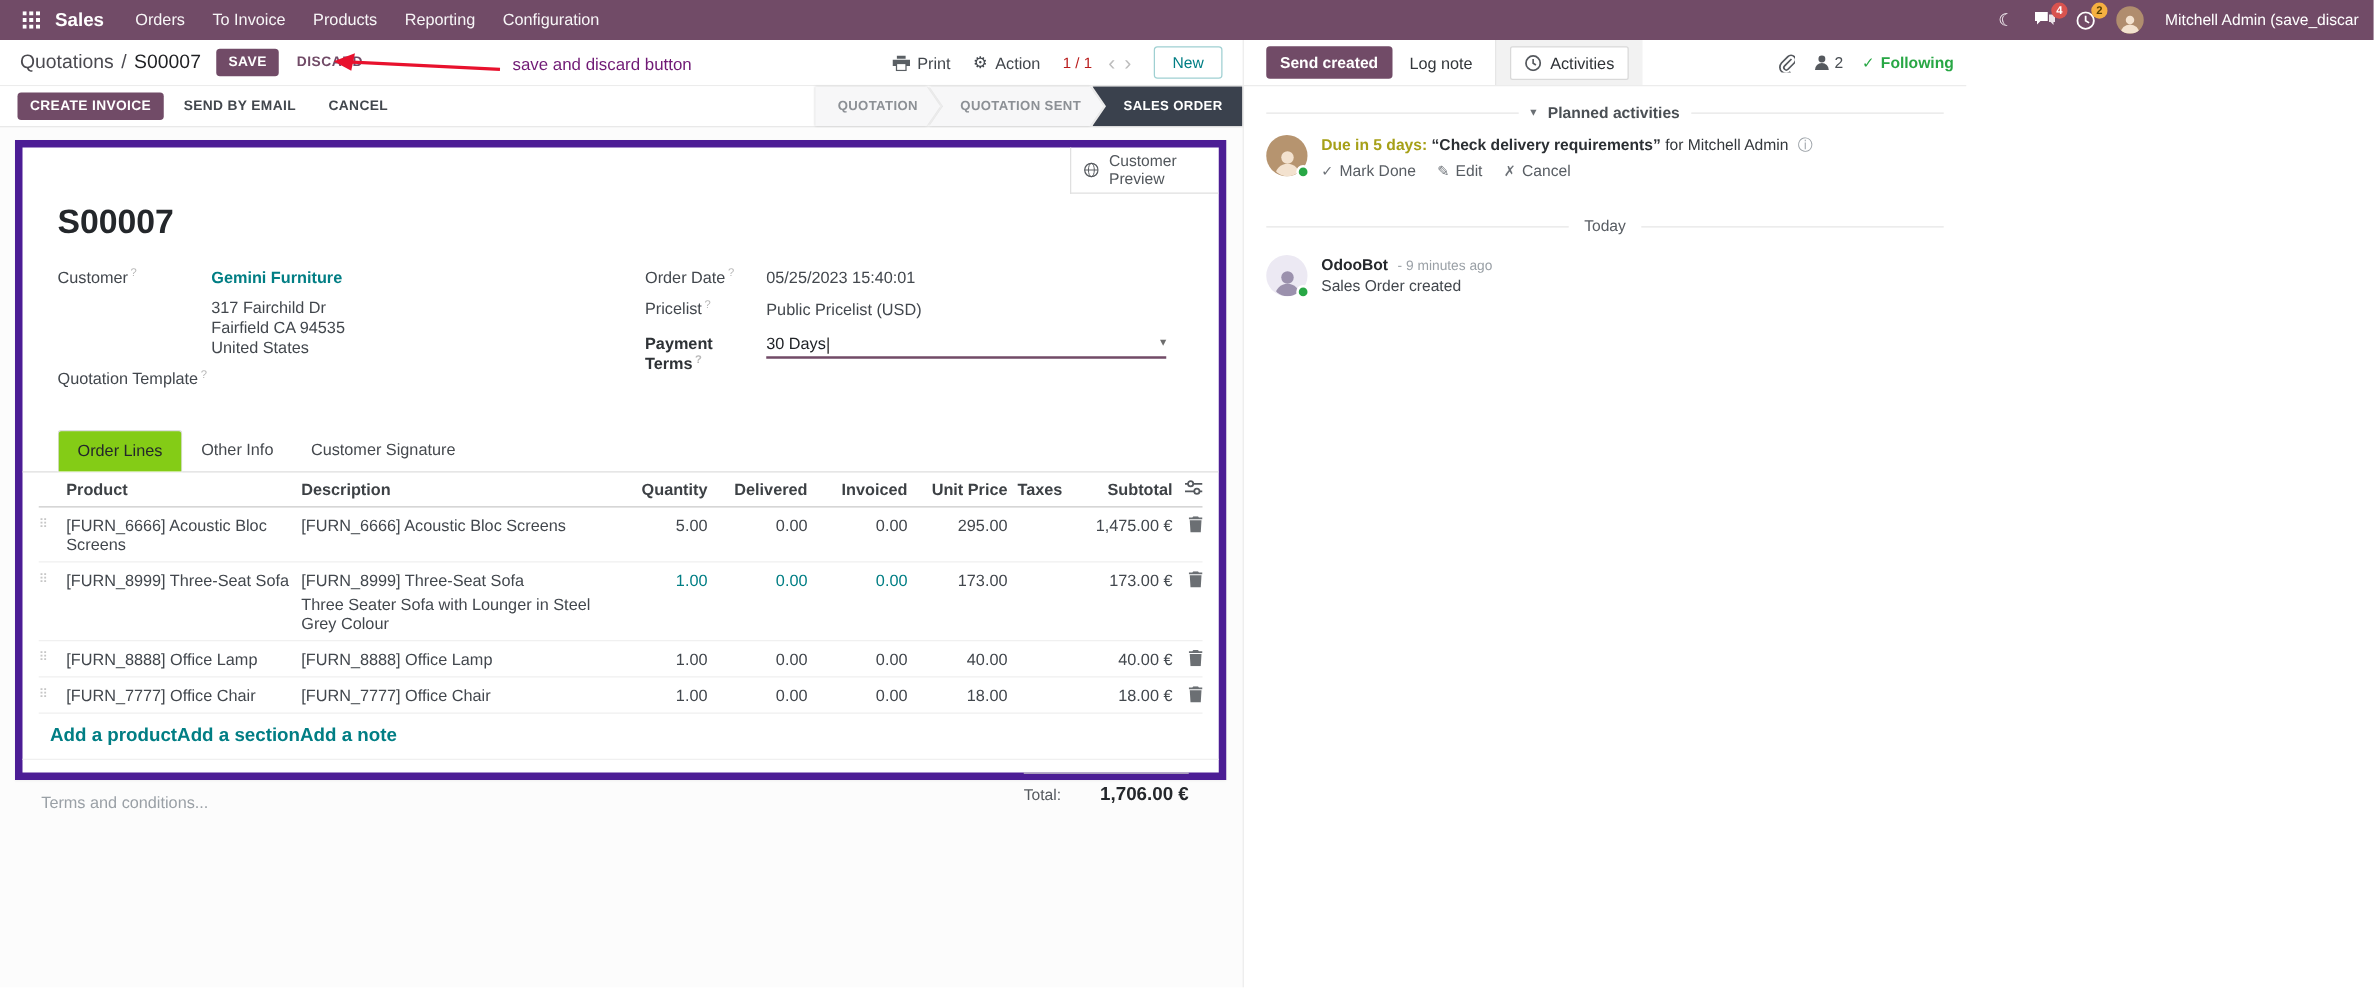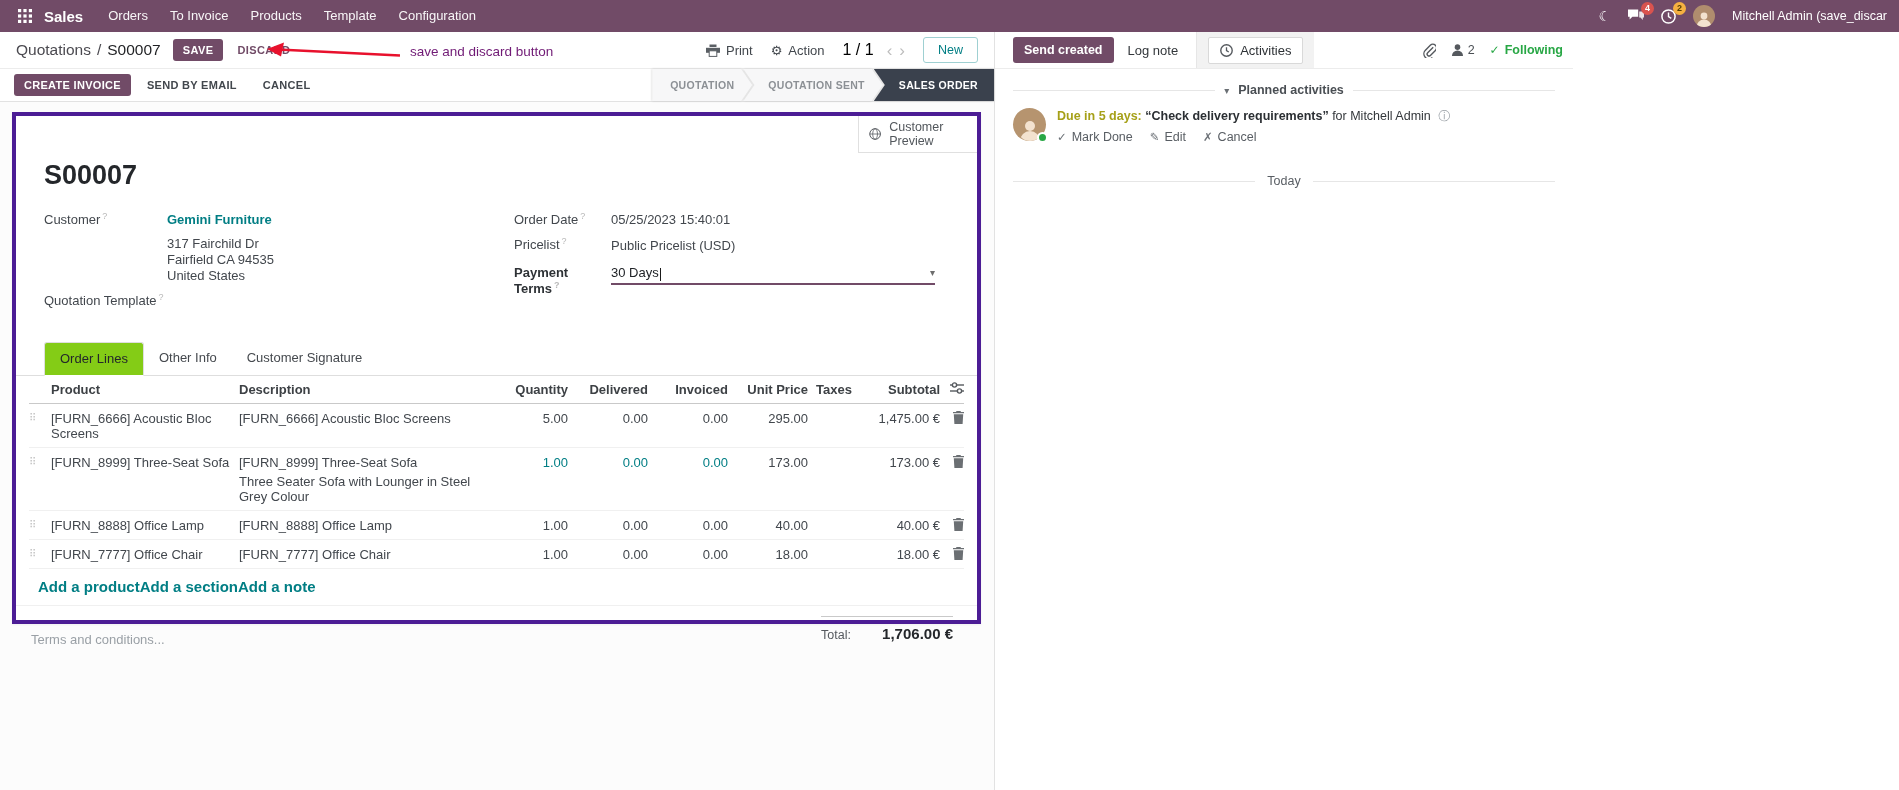--- a/index.html
+++ b/index.html
@@ -34,40 +34,40 @@
   .control-panel{height:37px;display:flex;align-items:center;padding:0 16px;background:#fff;border-bottom:1px solid #ececec;}
   .bc-parent{font-size:15.5px;color:#4b4a50;cursor:pointer;}
   .bc-sep{font-size:15.5px;color:#4b4a50;margin:0 6px;}
   .bc-current{font-size:15.5px;color:#1f2023;}
   .save-btn{background:var(--primary);color:#fff;font-size:11px;font-weight:700;letter-spacing:.4px;padding:5px 10px;border-radius:3px;margin-left:12px;}
   .discard-btn{color:var(--primary);font-size:11px;font-weight:700;letter-spacing:.4px;padding:5px 8px;margin-left:6px;}
   .cp-right{margin-left:auto;display:flex;align-items:center;gap:18px;}
   .cp-action{display:flex;align-items:center;gap:6px;font-size:13px;color:#42474d;cursor:pointer;}
   .gear-glyph{font-size:13px;}
   .pager{display:flex;align-items:center;gap:7px;}
-  .pager-value{font-size:16px;color:#000000;margin-right:6px;}
+  .pager-value{font-size:12px;color:#b91c1c;margin-right:6px;}
   .pager-arrow{color:#bdbdbd;font-size:17px;cursor:pointer;line-height:1;}
   .new-btn{border:1px solid #9fd0d2;color:var(--link);font-size:12.5px;padding:5px 14px;border-radius:3px;background:#fff;}
 
   
   .statusbar{height:33px;display:flex;align-items:stretch;background:#fff;border-bottom:1px solid #e2e2e2;}
   .sb-left{display:flex;align-items:center;gap:6px;padding-left:14px;}
   .btn-fill{background:var(--primary);color:#fff;font-weight:700;font-size:11px;letter-spacing:.3px;padding:5px 10px;border-radius:3px;}
   .btn-plain{color:#42474d;font-weight:700;font-size:11px;letter-spacing:.3px;padding:5px 10px;}
   .sb-states{margin-left:auto;display:flex;align-items:stretch;filter:drop-shadow(0 0 1px #c9c9c9);}
   .state{display:flex;align-items:center;font-size:10.5px;font-weight:700;letter-spacing:.3px;color:#8c9095;background:#f7f7f8;
          padding:0 18px 0 25px;margin-left:-9px;cursor:pointer;
          clip-path:polygon(0 0,calc(100% - 11px) 0,100% 50%,calc(100% - 11px) 100%,0 100%,11px 50%);}
   .state:first-child{clip-path:polygon(0 0,calc(100% - 11px) 0,100% 50%,calc(100% - 11px) 100%,0 100%);margin-left:0;padding-left:18px;}
   .state:last-child{clip-path:polygon(0 0,100% 0,100% 100%,0 100%,11px 50%);padding-right:16px;}
   .state.active{background:var(--state-active);color:#fff;}
 
   
   .form-area{flex:1;background:#fcfcfc;padding:10px 12px;}
-  .sheet{width:969px;height:512px;background:#fff;border:4px solid #4c1d95;box-shadow:0 1px 2px rgba(0,0,0,.05);position:relative;}
+  .sheet{width:969px;height:512px;background:#fff;border:6px solid #4c1d95;box-shadow:0 1px 2px rgba(0,0,0,.05);position:relative;}
   .preview-cell{position:absolute;top:0;right:0;width:119px;height:37px;border-left:1px solid #e0e0e0;border-bottom:1px solid #e0e0e0;
                 display:flex;align-items:center;gap:8px;padding:0 10px;color:#52575c;font-size:12.5px;line-height:1.15;cursor:pointer;}
   .sheet-top{padding:44px 28px 0;}
   .record-name{font-size:27px;font-weight:700;color:#24272b;margin:0 0 20px;}
   .fields{display:flex;}
   .f-left{width:470px;flex:0 0 470px;}
   .f-right{flex:1;padding-right:14px;}
   .frow{display:flex;margin-bottom:9px;align-items:baseline;}
   .f-left .flabel{flex:0 0 123px;}
   .f-right .flabel{flex:0 0 97px;}
@@ -167,21 +167,21 @@
           <rect x="0" y="10.8" width="3.2" height="3.2"></rect>
           <rect x="5.4" y="10.8" width="3.2" height="3.2"></rect>
           <rect x="10.8" y="10.8" width="3.2" height="3.2"></rect>
         </g>
       </svg>
   </span>
   <span class="brand">Sales</span>
   <span class="menu-item">Orders</span>
   <span class="menu-item">To Invoice</span>
   <span class="menu-item">Products</span>
-  <span class="menu-item">Template</span>
+  <span class="menu-item">Reporting</span>
   <span class="menu-item">Configuration</span>
   <div class="topbar-right">
     <span class="tb-icon">☾</span>
     <span class="tb-icon">
       <svg width="16" height="14" viewBox="0 0 16 14">
           <path fill="#fff" d="M0 .5h10.2v7.2H4.4L1.6 10.6V7.7H0z"></path>
           <path fill="#fff" opacity=".85" d="M11.2 2.6H16v6h-1.2v2.3l-2.3-2.3h-1.3z"></path>
         </svg>
       <span class="badge red">4</span>
     </span>
@@ -490,20 +490,36 @@
           </div>
         </span>
       </div>
 
       <div class="day-divider">
         <span class="hline"></span>
         <span>Today</span>
         <span class="hline"></span>
       </div>
 
+      <div class="message">
+        <span class="av bot">
+          <svg width="24" height="22" viewBox="0 0 24 22">
+              <circle cx="12" cy="7" r="5" fill="#9b91ad"></circle>
+              <path d="M2 22a10 10 0 0 1 20 0z" fill="#9b91ad"></path>
+            </svg>
+          <span class="dot"></span>
+        </span>
+        <span>
+          <div>
+            <span class="msg-author">OdooBot</span>
+            <span class="msg-time">- 9 minutes ago</span>
+          </div>
+          <div class="msg-body">Sales Order created</div>
+        </span>
+      </div>
 
     </div>
   </aside>
 </div>
 
 <div class="annotation">
   <svg width="135" height="20" viewBox="0 0 135 20">
     <polygon points="1,8 18,1.5 15,15.5" fill="#e8112d"></polygon>
     <line x1="12" y1="8.5" x2="134" y2="14.5" stroke="#e8112d" stroke-width="2.6"></line>
   </svg>

